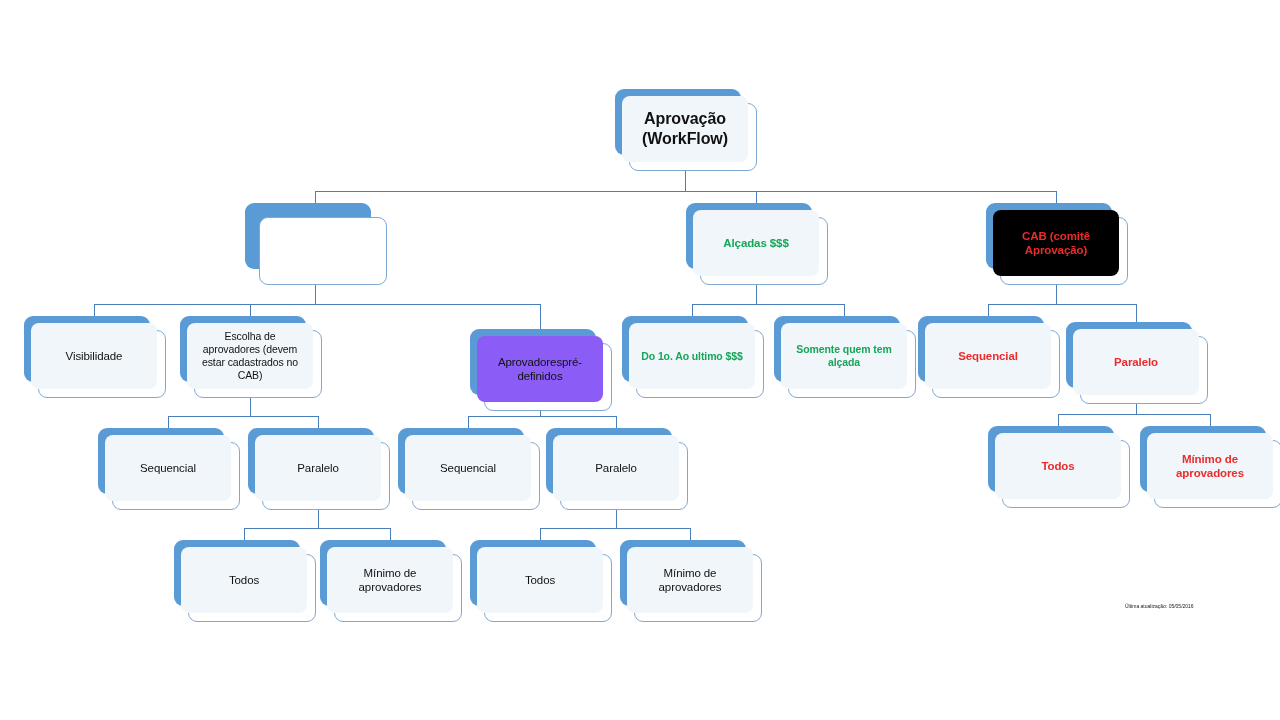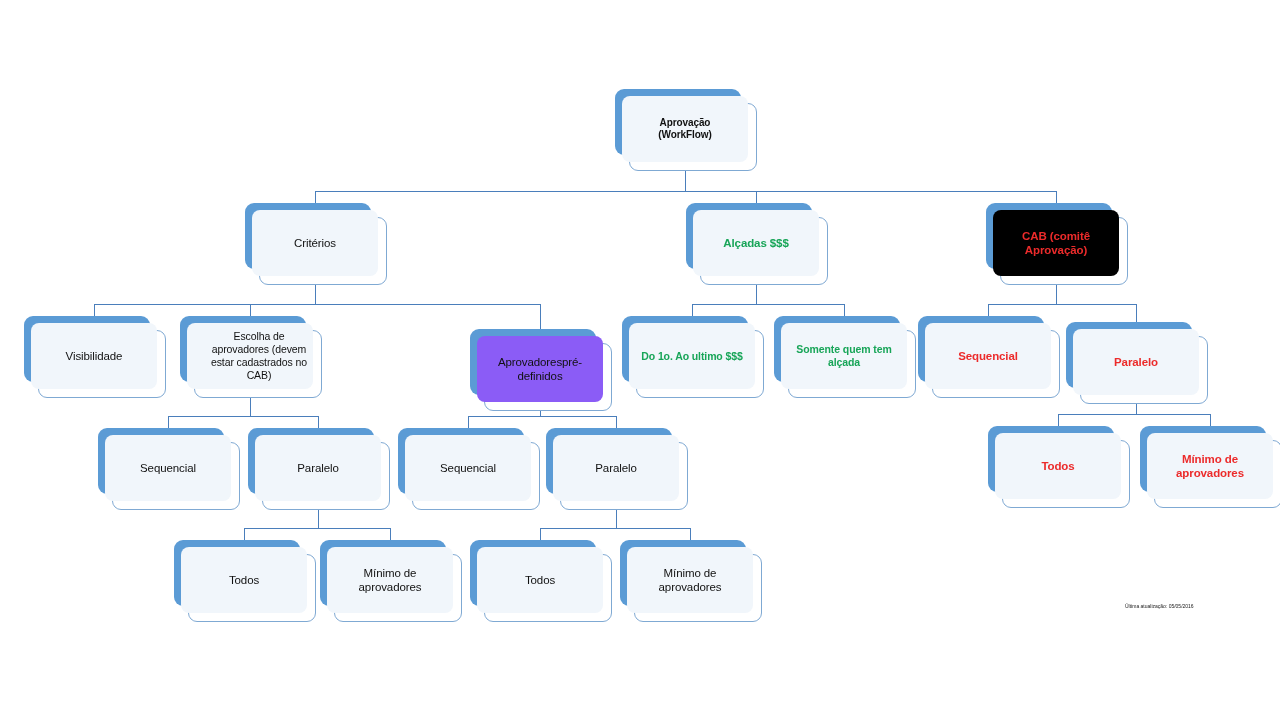--- a/index.html
+++ b/index.html
@@ -65,21 +65,21 @@
     box-sizing: border-box;
   }
   .label {
     font-size: 11.5px;
     line-height: 1.22;
     color: #111111;
     letter-spacing: -0.1px;
   }
   .node.green .label { color: #18a558; font-weight: bold; }
   .node.red   .label { color: #ec2b2b; font-weight: bold; }
-  .node.root  .label { font-weight: bold; font-size: 10px; }
+  .node.root  .label { font-weight: bold; font-size: 16px; }
   .node.tiny  .label { font-size: 10.5px; }
 
   #footnote {
     position: absolute;
     font-size: 5px;
     color: #1a1a1a;
     font-family: "Liberation Sans", sans-serif;
     white-space: nowrap;
   }
 </style>
@@ -131,23 +131,20 @@
       <div class="node root" style="left: 615px; top: 89px; width: 140px; height: 80px;">
         <div class="shadow" style="width: 126px; height: 66px; background: rgb(91, 155, 213);"></div>
         <div class="outline" style="width: 126px; height: 66px; border-color: rgb(127, 169, 211);"></div>
         <div class="face" style="width: 126px; height: 66px; background: rgb(241, 246, 251);">
           <div class="label">Aprovação<br>(WorkFlow)</div>
         </div>
       </div>
       <div class="node" style="left: 245px; top: 203px; width: 140px; height: 80px;">
         <div class="shadow" style="width: 126px; height: 66px; background: rgb(91, 155, 213);"></div>
         <div class="outline" style="width: 126px; height: 66px; border-color: rgb(127, 169, 211);"></div>
-        <div class="face" style="width: 126px; height: 66px; background: rgb(241, 246, 251);">
-          <div class="label">Critérios</div>
-        </div>
       </div>
       <div class="node green" style="left: 686px; top: 203px; width: 160px; height: 80px;">
         <div class="shadow" style="width: 126px; height: 66px; background: rgb(91, 155, 213);"></div>
         <div class="outline" style="width: 126px; height: 66px; border-color: rgb(127, 169, 211);"></div>
         <div class="face" style="width: 126px; height: 66px; background: rgb(241, 246, 251);">
           <div class="label">Alçadas  $$$</div>
         </div>
       </div>
       <div class="node red" style="left: 986px; top: 203px; width: 140px; height: 80px;">
         <div class="shadow" style="width: 126px; height: 66px; background: rgb(91, 155, 213);"></div>
@@ -159,21 +156,21 @@
       <div class="node" style="left: 24px; top: 316px; width: 140px; height: 60px;">
         <div class="shadow" style="width: 126px; height: 66px; background: rgb(91, 155, 213);"></div>
         <div class="outline" style="width: 126px; height: 66px; border-color: rgb(127, 169, 211);"></div>
         <div class="face" style="width: 126px; height: 66px; background: rgb(241, 246, 251);">
           <div class="label">Visibilidade</div>
         </div>
       </div>
       <div class="node tiny" style="left: 180px; top: 316px; width: 140px; height: 80px;">
         <div class="shadow" style="width: 126px; height: 66px; background: rgb(91, 155, 213);"></div>
         <div class="outline" style="width: 126px; height: 66px; border-color: rgb(127, 169, 211);"></div>
-        <div class="face" style="width: 126px; height: 66px; background: rgb(241, 246, 251); justify-content: flex-end;">
+        <div class="face" style="width: 126px; height: 66px; background: rgb(241, 246, 251);">
           <div class="label">Escolha de<br>aprovadores (devem<br>estar cadastrados no<br>CAB)</div>
         </div>
       </div>
       <div class="node" style="left: 470px; top: 329px; width: 140px; height: 80px;">
         <div class="shadow" style="width: 126px; height: 66px; background: rgb(91, 155, 213);"></div>
         <div class="outline" style="width: 126px; height: 66px; border-color: rgb(127, 169, 211);"></div>
         <div class="face" style="width: 126px; height: 66px; background: #8b5cf6;">
           <div class="label">Aprovadorespré-<br>definidos</div>
         </div>
       </div>

